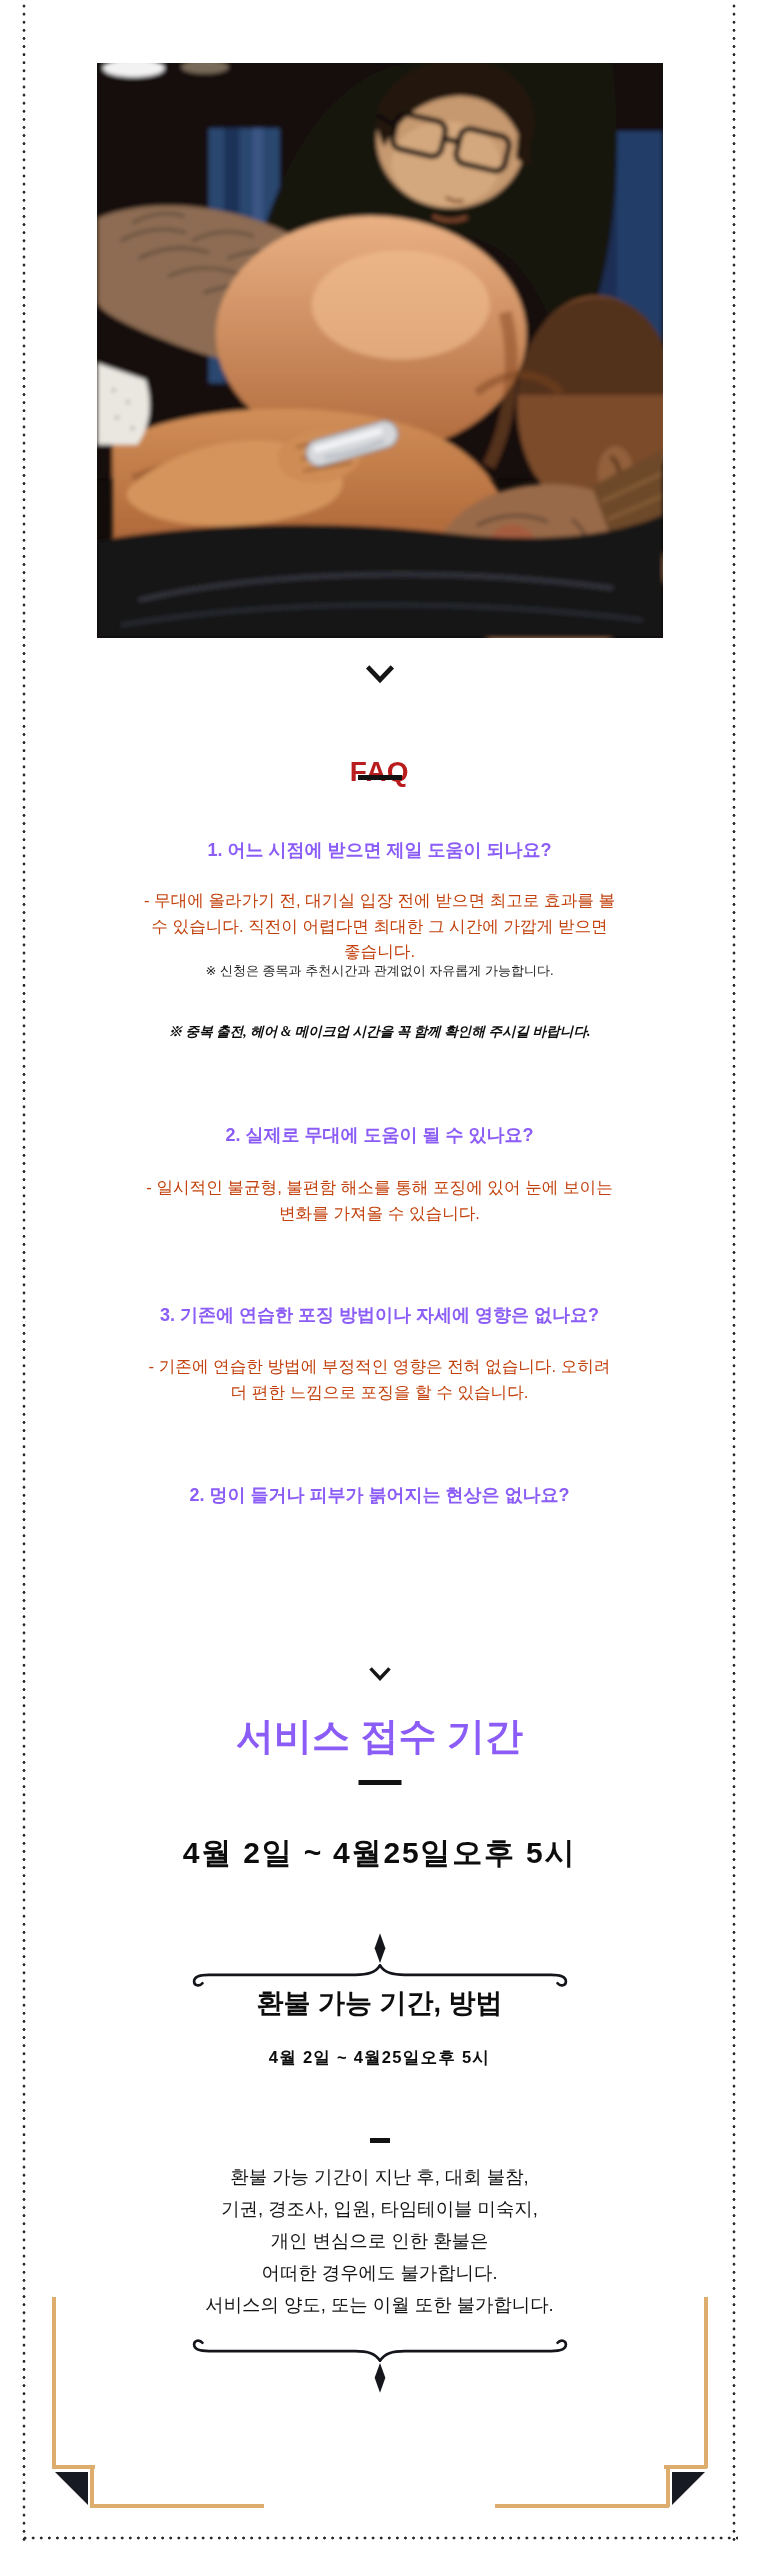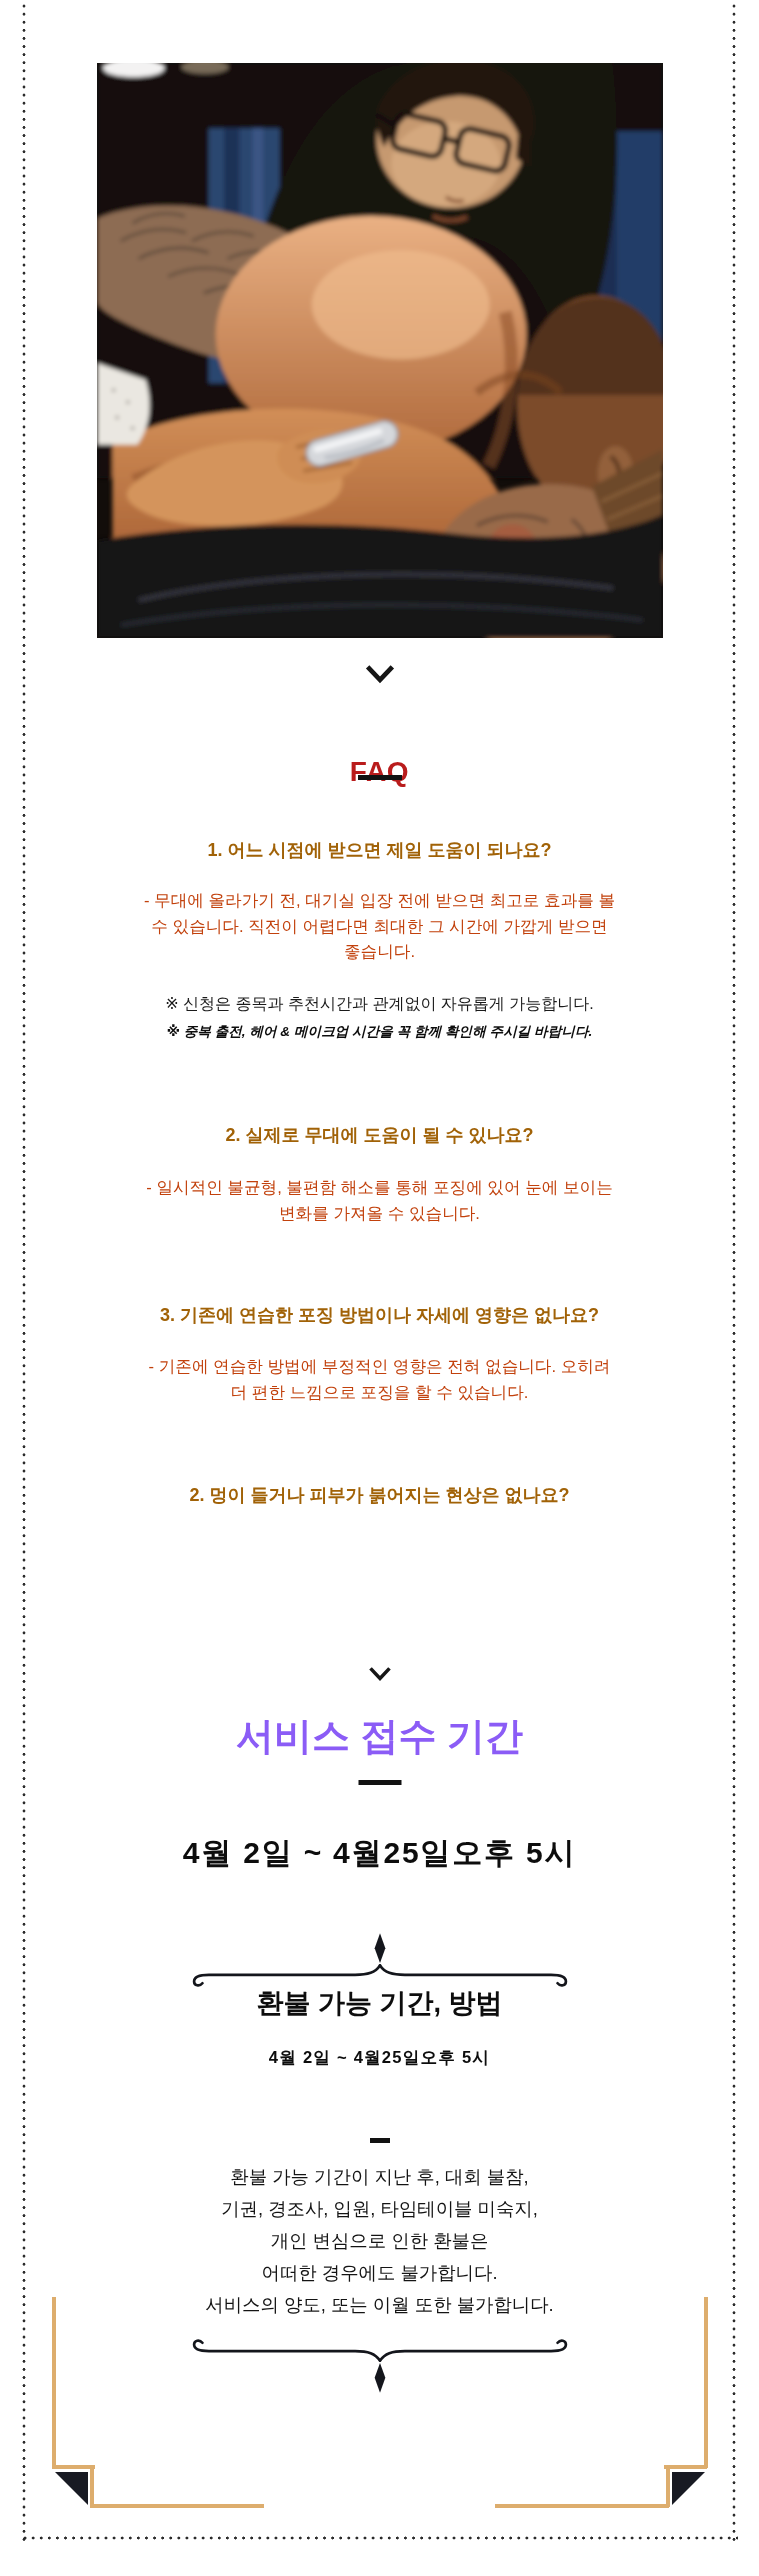--- a/index.html
+++ b/index.html
@@ -17,24 +17,24 @@
   
   .photo{position:absolute;left:97px;top:63px;width:566px;height:575px;background:#140f0c;}
   .photo svg{display:block;width:100%;height:100%;}
 
   
   .chev{position:absolute;left:50%;transform:translateX(-50%);}
 
   
   .faq-title{top:708px;font-size:28px;font-weight:700;letter-spacing:0.6px;color:#b91c1c;margin-top:48px;}
   .dash{position:absolute;left:50%;transform:translateX(-50%);background:#121212;}
-  .q-head{font-size:18px;font-weight:600;color:#a16207;}
+  .q-head{font-size:18px;font-weight:600;color:#8b5cf6;}
   .q-ans{font-size:16.6px;font-weight:400;line-height:25.5px;color:#c2410c;white-space:pre-line;}
-  .note1{top:994px;font-size:16px;color:#1a1a1a;}
-  .note2{top:1023px;font-size:13.6px;font-weight:700;font-style:italic;color:#0d0d0d;}
+  .note1{top:962px;font-size:13px;color:#1a1a1a;}
+  .note2{top:1023px;font-size:13.6px;font-weight:700;font-style:italic;color:#0d0d0d;font-family:Liberation Serif, serif;}
   .svc-title{top:1711px;font-size:38px;font-weight:700;color:#8b5cf6;}
   .big-date{top:1833px;font-size:30px;font-weight:600;letter-spacing:1.8px;color:#0d0d0d;}
   .refund-title{top:1985px;font-size:27px;font-weight:700;color:#0d0d0d;}
   .small-date{top:2047px;font-size:16.6px;font-weight:700;letter-spacing:1.2px;color:#0d0d0d;}
   .refund-body{top:2161px;font-size:18.4px;font-weight:400;line-height:32px;color:#141414;white-space:pre-line;}
 
   
   .orn{position:absolute;left:184px;width:392px;height:55px;}
   .orn svg{display:block;width:100%;height:100%;}
   .orn.flip svg{transform:scaleY(-1);}

